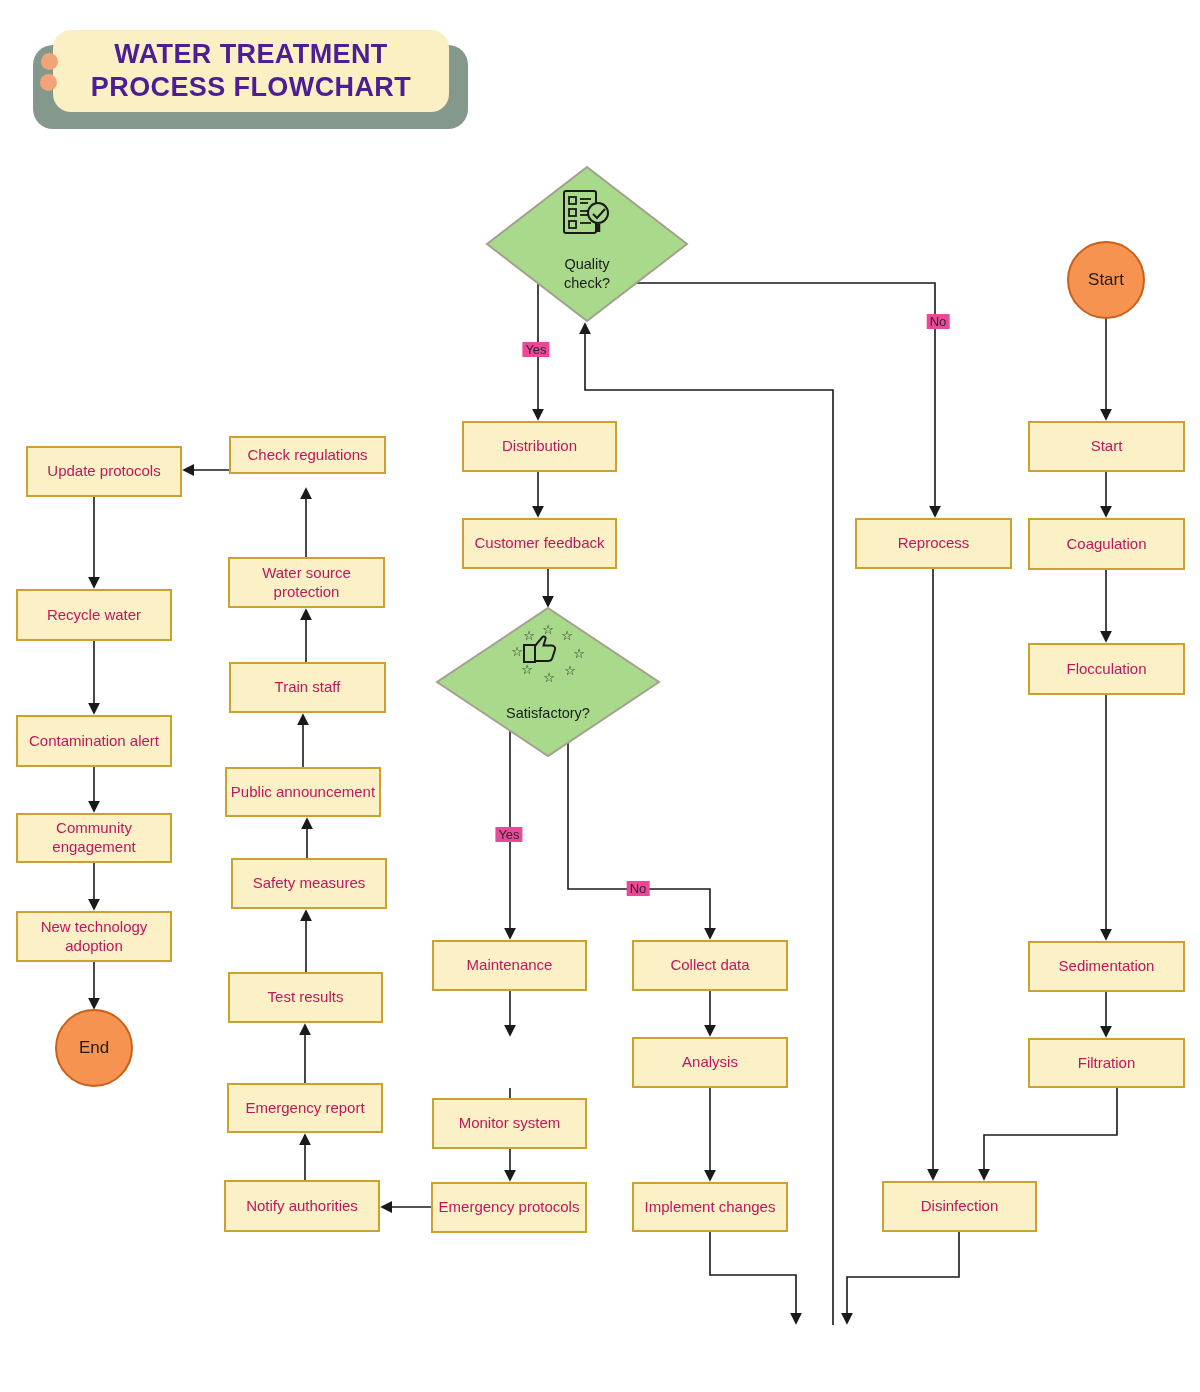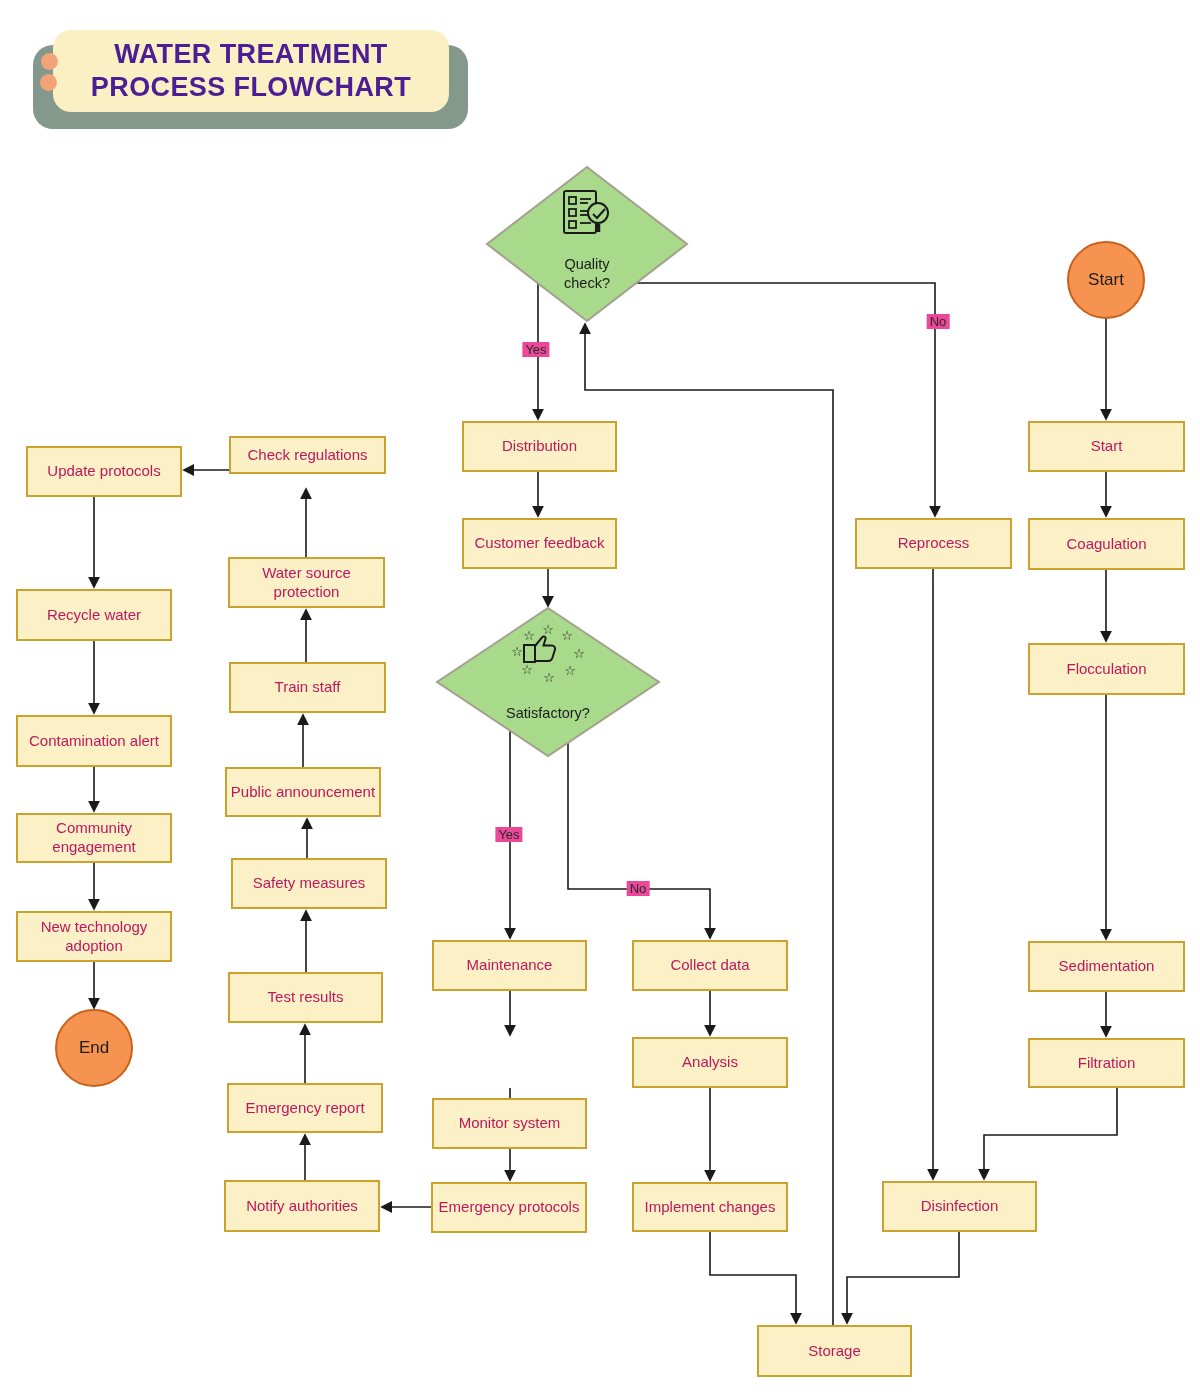--- a/index.html
+++ b/index.html
@@ -132,21 +132,20 @@
   <div class="edge-label" style="left:938px;top:314px;">No</div>
   <div class="edge-label" style="left:509px;top:827px;">Yes</div>
   <div class="edge-label" style="left:638px;top:881px;">No</div>
 
   <div class="node" style="left:1028px;top:421px;width:157px;height:51px;">Start</div>
   <div class="node" style="left:1028px;top:518px;width:157px;height:52px;">Coagulation</div>
   <div class="node" style="left:1028px;top:643px;width:157px;height:52px;">Flocculation</div>
   <div class="node" style="left:1028px;top:941px;width:157px;height:51px;">Sedimentation</div>
   <div class="node" style="left:1028px;top:1038px;width:157px;height:50px;">Filtration</div>
   <div class="node" style="left:882px;top:1181px;width:155px;height:51px;">Disinfection</div>
-  <div class="node" style="left:757px;top:1325px;width:155px;height:52px;">Storage</div>
   <div class="node" style="left:855px;top:518px;width:157px;height:51px;">Reprocess</div>
 
   <div class="node" style="left:462px;top:421px;width:155px;height:51px;">Distribution</div>
   <div class="node" style="left:462px;top:518px;width:155px;height:51px;">Customer feedback</div>
   <div class="node" style="left:432px;top:940px;width:155px;height:51px;">Maintenance</div>
   <div class="node" style="left:432px;top:1098px;width:155px;height:51px;">Monitor system</div>
   <div class="node" style="left:431px;top:1182px;width:156px;height:51px;">Emergency protocols</div>
 
   <div class="node" style="left:632px;top:940px;width:156px;height:51px;">Collect data</div>
   <div class="node" style="left:632px;top:1037px;width:156px;height:51px;">Analysis</div>

